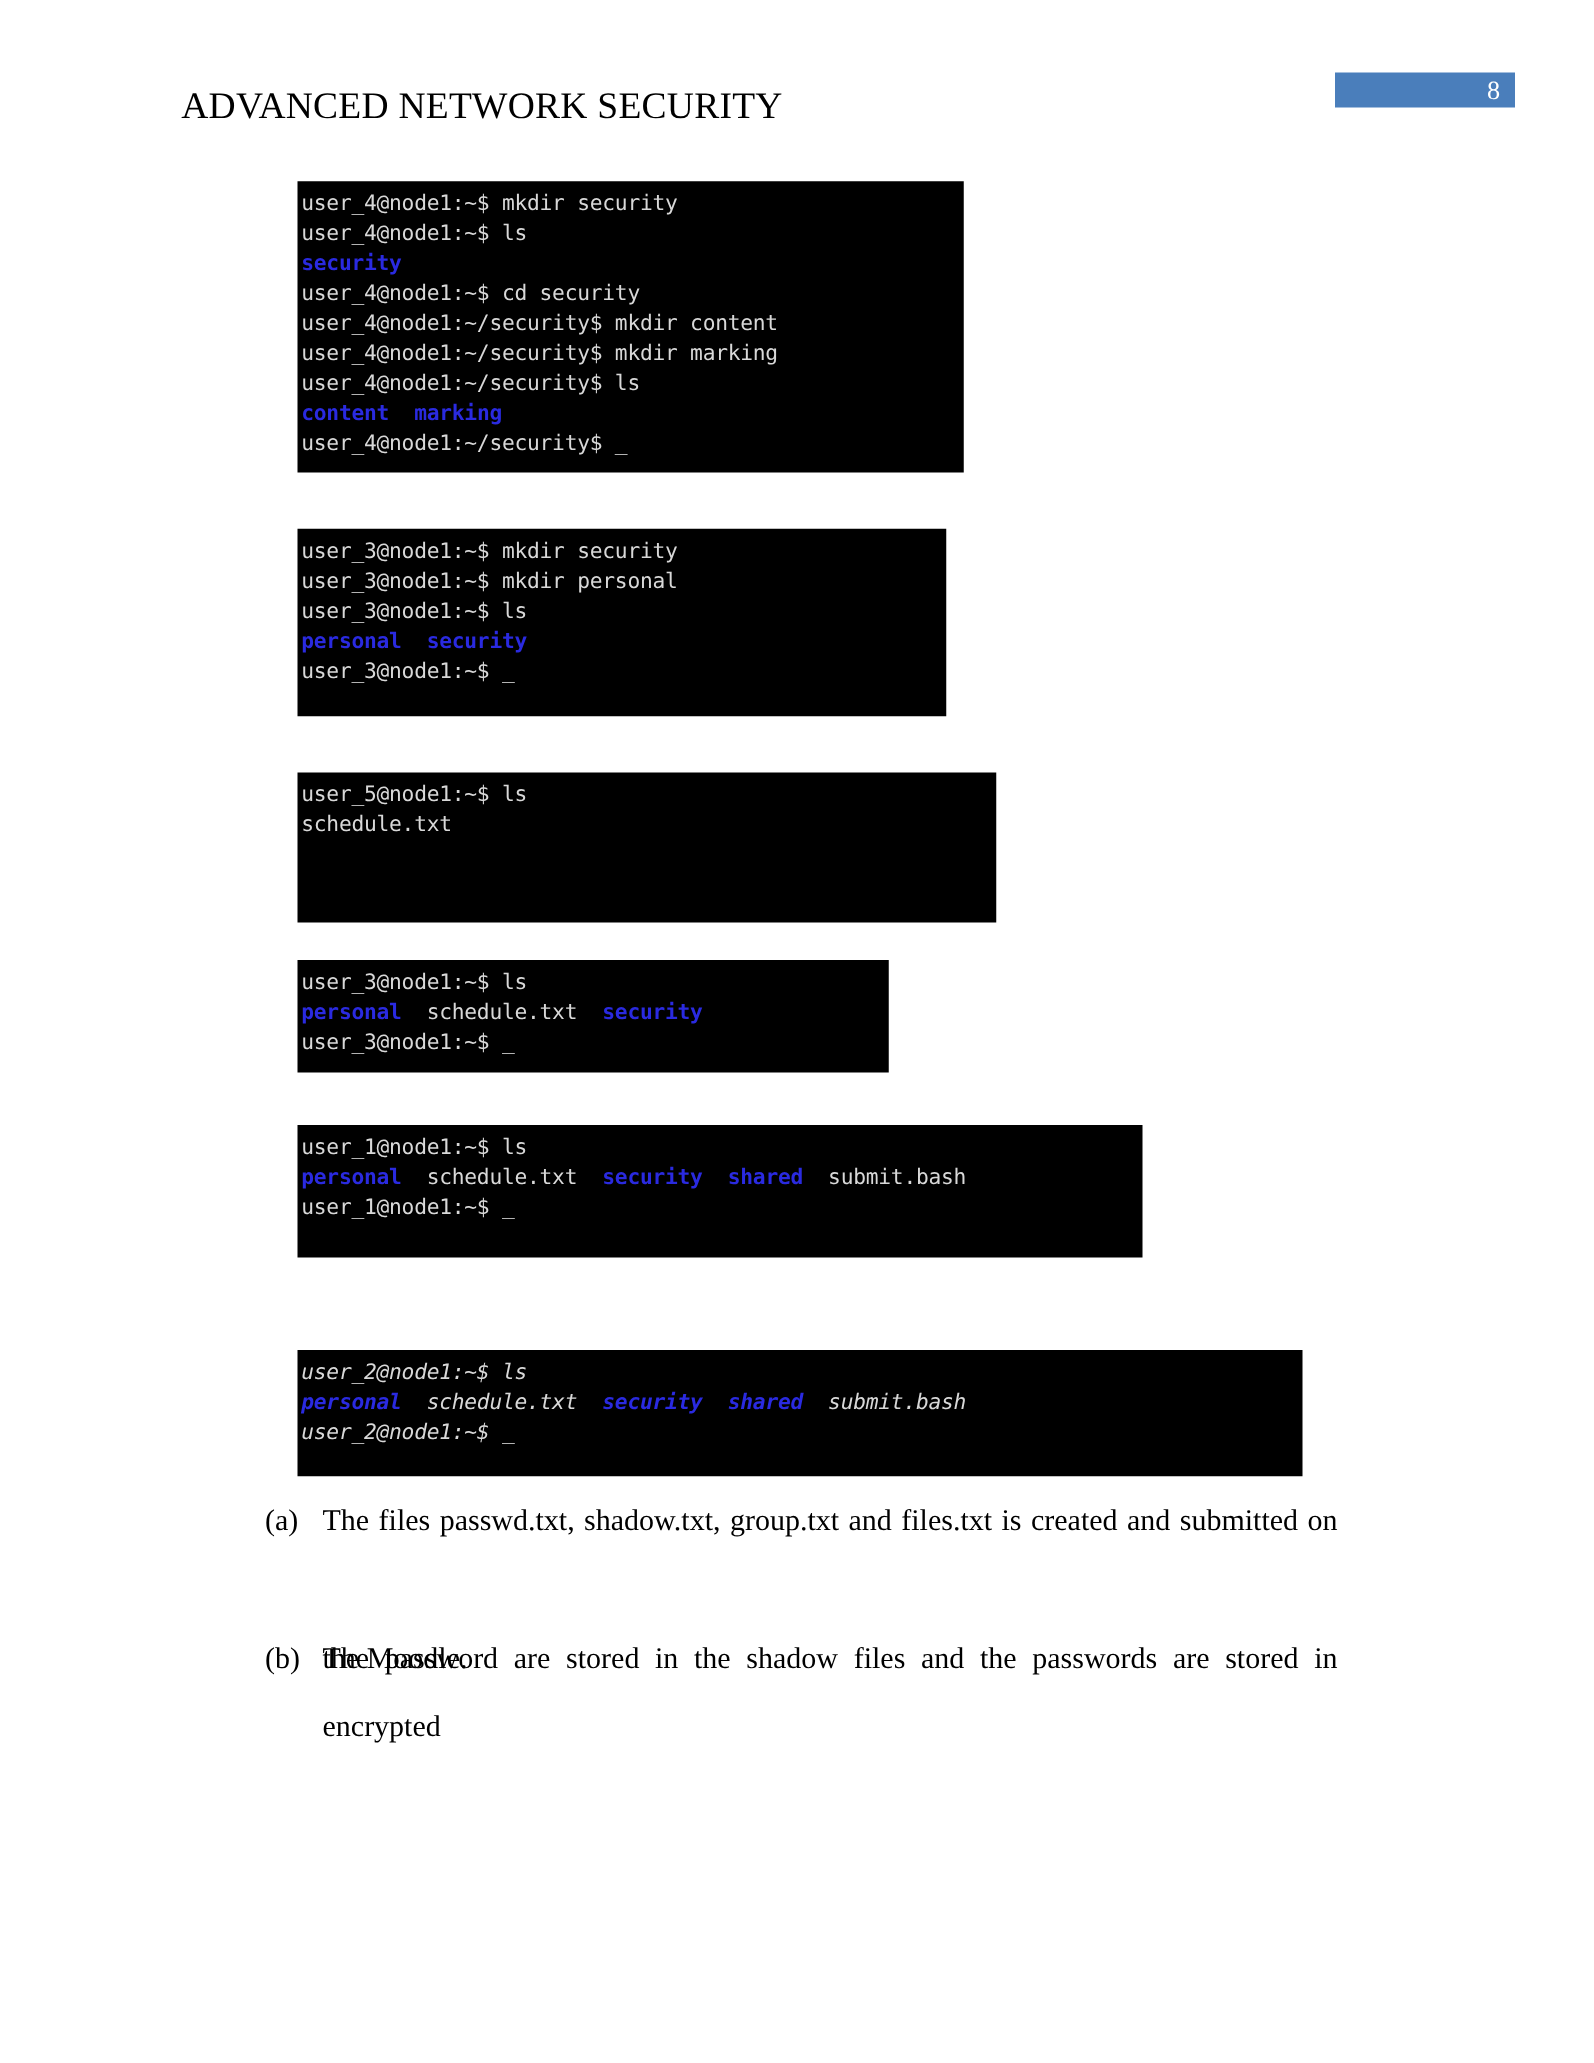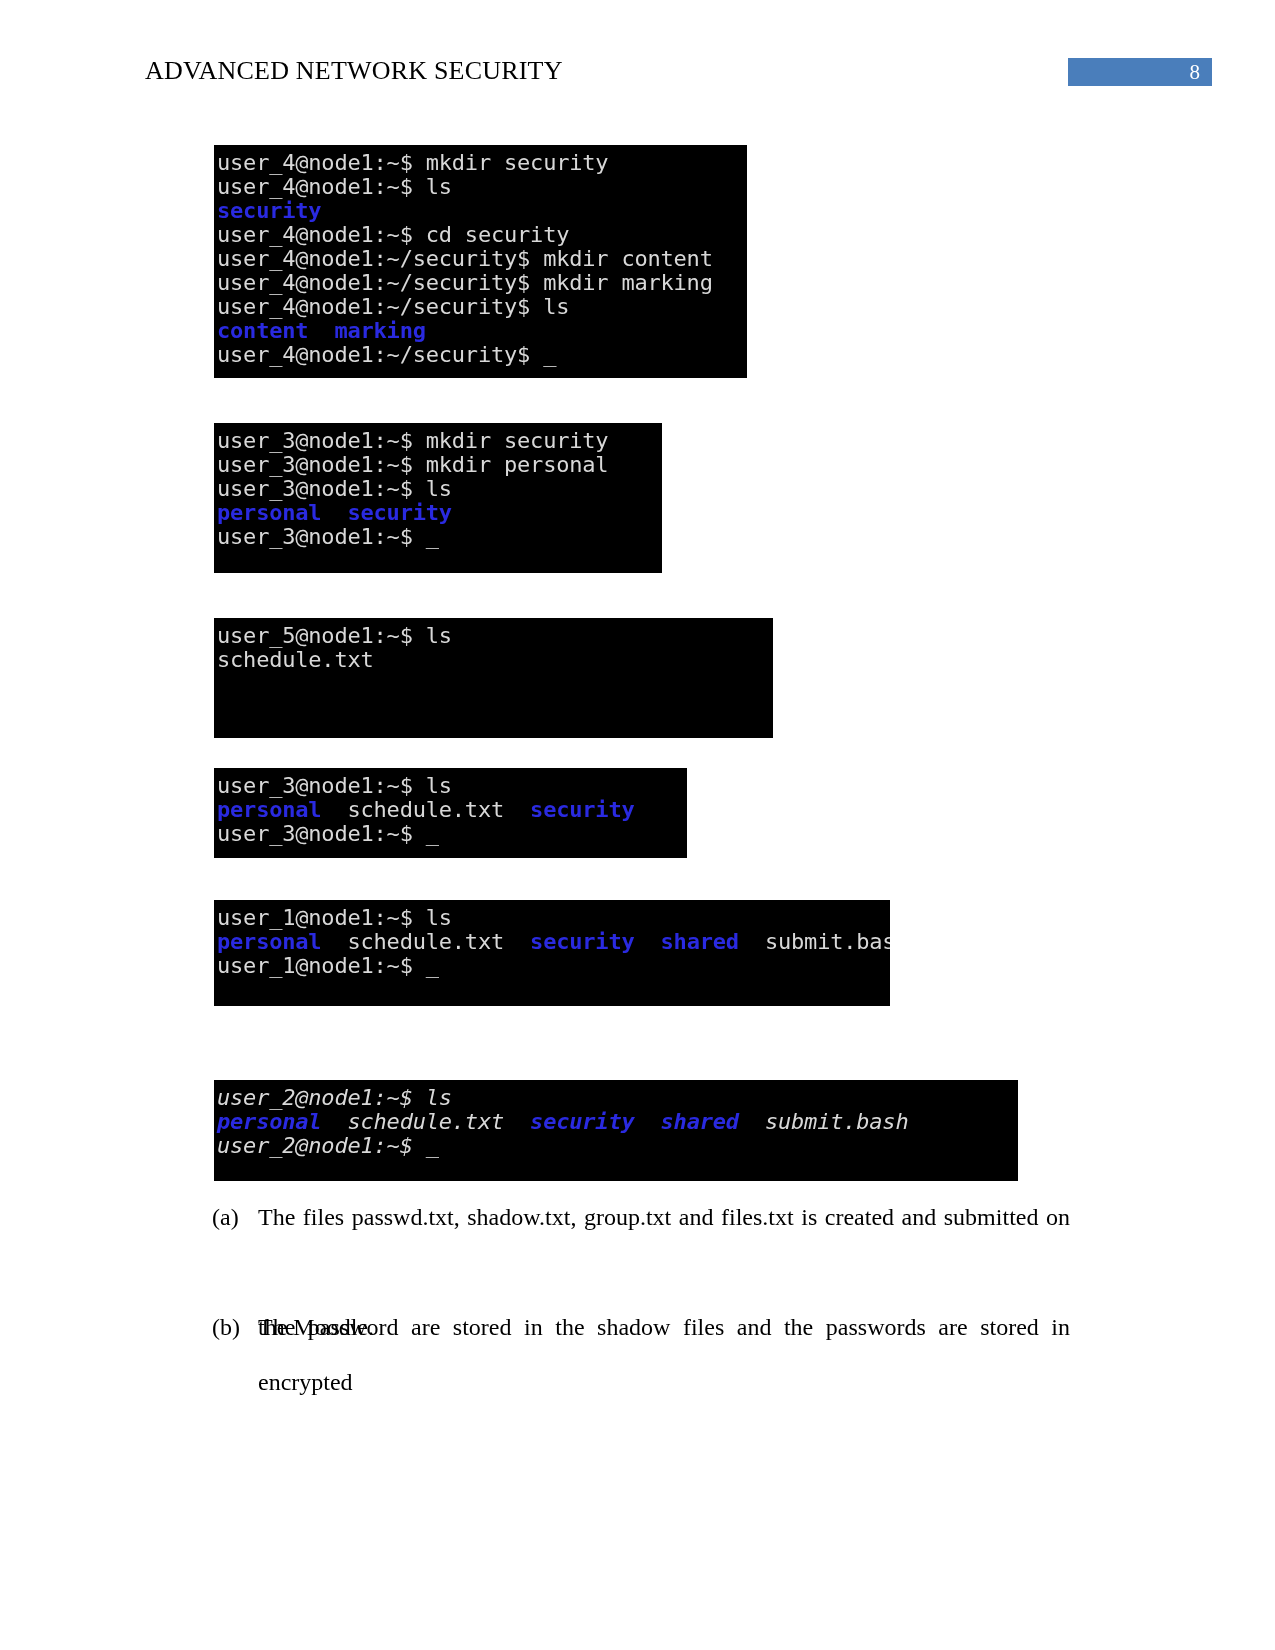--- a/index.html
+++ b/index.html
@@ -19,23 +19,23 @@
   .page {
     position: absolute;
     top: 0; left: 0;
     width: 1275px;
     height: 1650px;
   }
 
   
   .header {
     position: absolute;
-    top: 57px;
+    top: 68px;
     left: 145px;
-    font-size: 26px;
+    font-size: 30px;
     letter-spacing: 0.2px;
     line-height: 1.1;
     white-space: nowrap;
   }
 
   .page-number-box {
     position: absolute;
     top: 58px;
     left: 1068px;
     width: 144px;
@@ -48,34 +48,35 @@
     box-sizing: border-box;
     line-height: 28px;
   }
 
   
   .term {
     position: absolute;
     background: #000000;
     color: #d8d8d8;
     font-family: "DejaVu Sans Mono", "Liberation Mono", monospace;
-    font-size: 22px;
+    font-size: 17px;
     line-height: 24px;
     letter-spacing: -0.2px;
     padding: 6px 0 6px 3px;
     box-sizing: border-box;
     overflow: hidden;
     white-space: pre;
+    margin-left: 24px;
   }
   .term .ln { display: block; height: 24px; }
   .term .dir { color: #2a2ae0; font-weight: bold; }
   .term .cur { color: #d8d8d8; }
 
   #term-1 { left: 214px; top: 145px; width: 533px; height: 233px; }
-  #term-2 { left: 214px; top: 423px; width: 448px; height: 150px; }
+  #term-2 { left: 214px; top: 423px; width: 519px; height: 150px; }
   #term-3 { left: 214px; top: 618px; width: 559px; height: 120px; }
   #term-4 { left: 214px; top: 768px; width: 473px; height: 90px; }
   #term-5 { left: 214px; top: 900px; width: 676px; height: 106px; }
   #term-6 { left: 214px; top: 1080px; width: 804px; height: 101px; font-style: italic; }
 
   
   .para {
     position: absolute;
     font-size: 24px;
     line-height: 55px;

